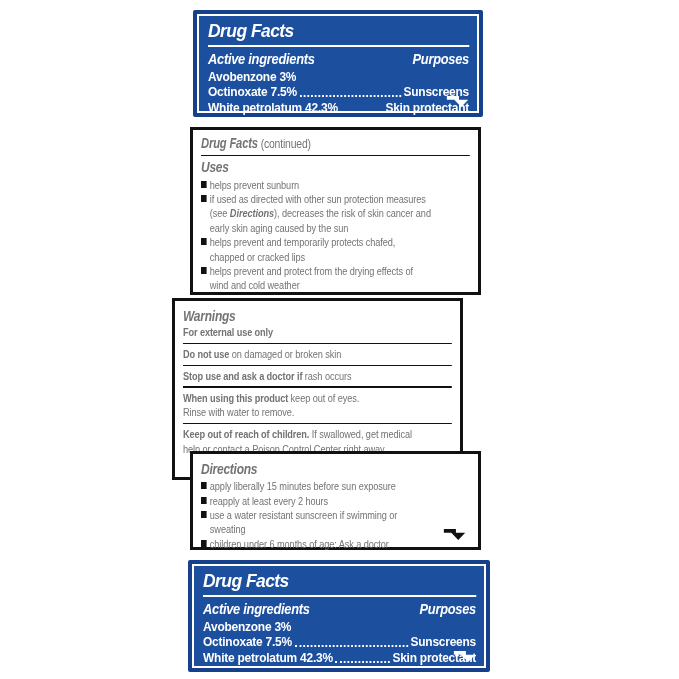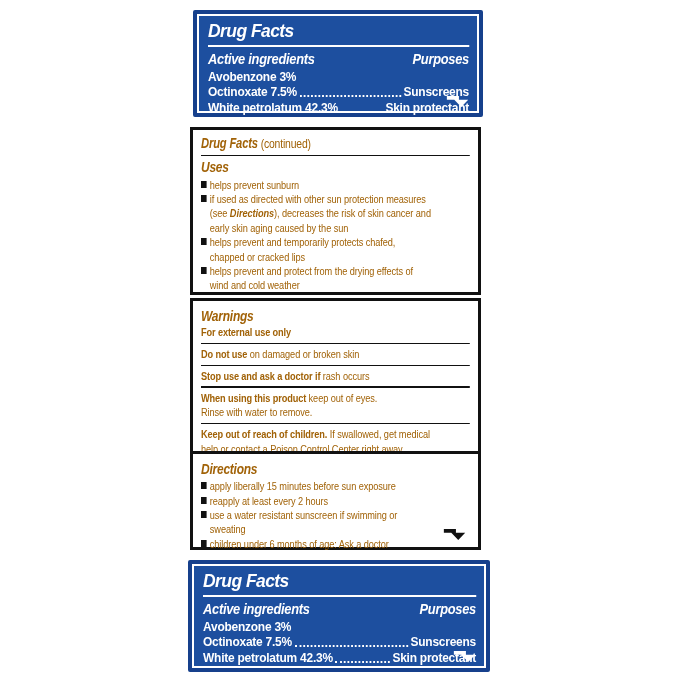--- a/index.html
+++ b/index.html
@@ -23,21 +23,21 @@
     font-size:14px;letter-spacing:-0.3px;margin:1px 0 2px;}
   .ing-row{display:flex;align-items:flex-end;font-weight:bold;font-size:13px;
     letter-spacing:-0.25px;line-height:1.2;white-space:nowrap;}
   .leader{flex:1;border-bottom:2px dotted #ffffff;margin:0 3px 3px;min-width:8px;}
   .arrow{position:absolute;right:8px;bottom:5px;width:26px;height:13px;}
   .arrow.white path{fill:#ffffff;}
   .arrow.black path{fill:#111111;}
   
   .wbox{
     position:absolute;background:#fff;border:3px solid #111;box-sizing:border-box;
-    padding:5px 8px 4px;color:#a16207;
+    padding:5px 8px 4px;color:#737373;
   }
   .squeeze80{width:125%;transform:scaleX(0.8);transform-origin:0 0;}
   .cont-title{font-size:13px;letter-spacing:-0.2px;line-height:1.15;}
   .cont-title .bi{font-weight:bold;font-style:italic;font-size:14px;}
   .thin-rule{height:1.5px;background:#111;margin:3px 0 2px;}
   .sec-head{font-size:15px;font-weight:bold;font-style:italic;letter-spacing:-0.3px;
     margin:1px 0 2px;line-height:1.15;}
   .bullet{display:flex;align-items:flex-start;}
   .sq{width:7px;height:7px;background:#111;flex:none;margin:3px 4px 0 0;}
   .btext{font-size:11.5px;line-height:1.25;letter-spacing:-0.1px;}
@@ -113,21 +113,21 @@
       <div class="bullet">
         <span class="sq"></span>
         <div class="btext">
           <div class="ln">helps prevent and protect from the drying effects of</div>
           <div class="ln">wind and cold weather</div>
         </div>
       </div>
     </div>
   </section>
 
-  <section class="wbox" style="left:190px;top:298px;width:291px;height:182px;">
+  <section class="wbox" style="left:172px;top:298px;width:291px;height:182px;">
     <div class="squeeze80">
       <div class="sec-head" style="margin-bottom:0;">Warnings</div>
       <div class="wline"><span class="ln"><b>For external use only</b></span></div>
       <div class="w-rule"></div>
       <div class="wline"><span class="ln"><b>Do not use</b>
         <span>on damaged or broken skin</span></span></div>
       <div class="w-rule"></div>
       <div class="wline"><span class="ln"><b>Stop use and ask a doctor if</b>
         <span>rash occurs</span></span></div>
       <div class="w-rule"></div>

